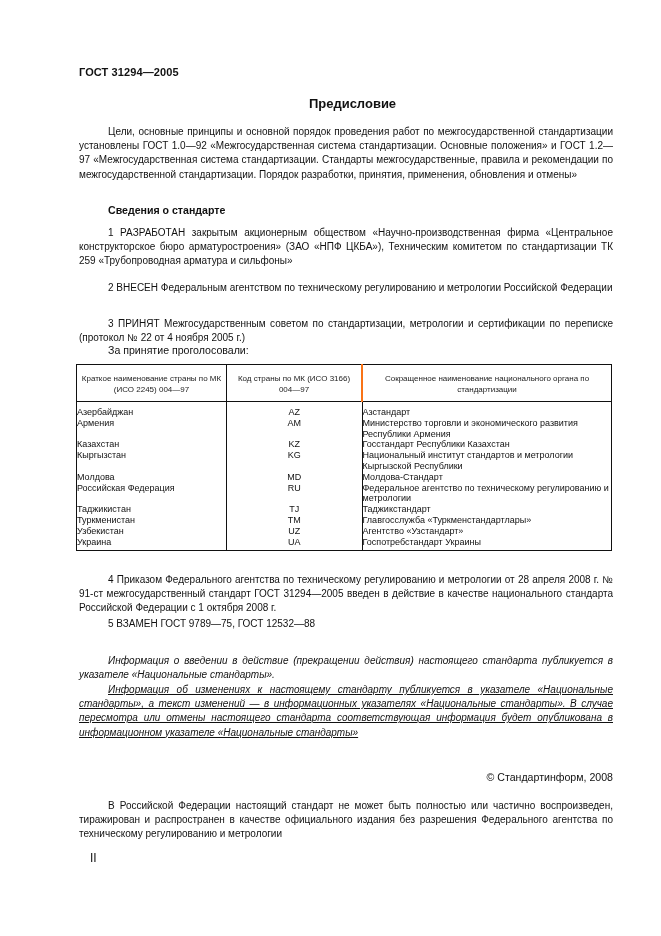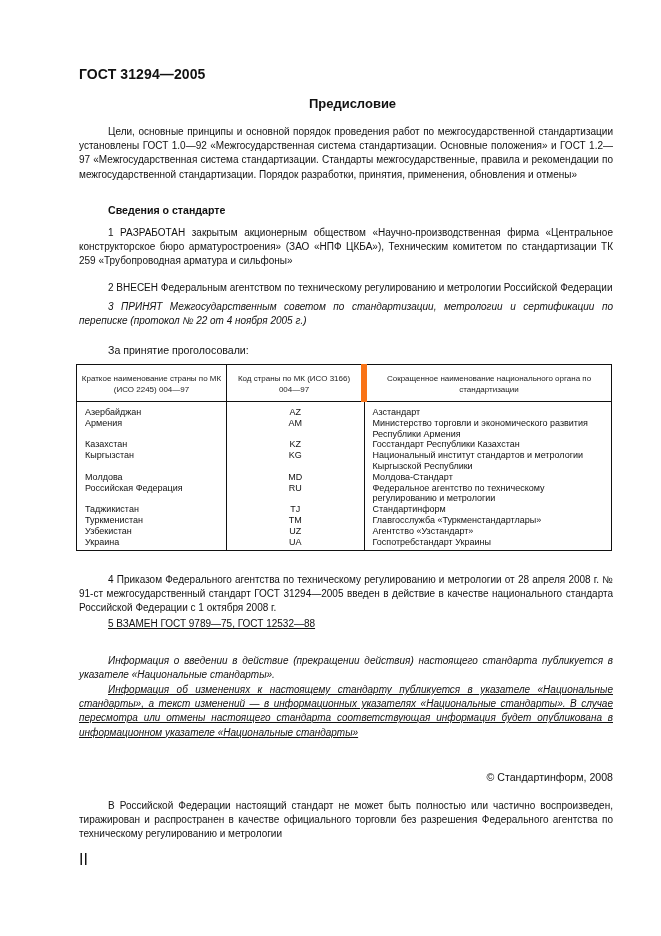--- a/index.html
+++ b/index.html
@@ -12,21 +12,21 @@
       height: 936px;
       position: relative;
       overflow: hidden;
       font-family: "Liberation Sans", sans-serif;
       color: #111111;
     }
     .page-header {
       position: absolute;
       left: 79px;
       top: 66px;
-      font-size: 14px;
+      font-size: 11px;
       font-weight: bold;
       letter-spacing: 0.1px;
     }
     .title {
       position: absolute;
       left: 0;
       width: 661px;
       top: 96px;
       text-align: center;
       font-size: 13px;
@@ -71,58 +71,58 @@
       font-weight: normal;
       font-size: 8px;
       line-height: 11px;
       padding: 8px 4px 6px 4px;
       text-align: center;
       border-bottom: 1.3px solid #111;
       vertical-align: middle;
       color: #222;
     }
     table.members th.c1 { width: 141px; border-right: 1px solid #111; }
-    table.members th.c2 { width: 126px; border-right: 6px solid #f97316; }
+    table.members th.c2 { width: 126px; border-right: 2px solid #f97316; }
     table.members td {
-      padding: 0 8px;
+      padding: 0 0;
       line-height: 10.8px;
       vertical-align: top;
     }
     table.members td.c1 { border-right: 1px solid #111; }
     table.members td.c2 { border-right: 1px solid #111; text-align: center; }
     table.members tr.first td { padding-top: 5px; }
     table.members tr.last td { padding-bottom: 3px; }
     .copyright {
       position: absolute;
       right: 48px;
       top: 771px;
       font-size: 10.6px;
     }
     .page-number {
       position: absolute;
-      left: 79px;
+      left: 90px;
       top: 851px;
-      font-size: 16px;
+      font-size: 12px;
     }
   </style>
 </head>
 <body>
 
 <div class="page-header">ГОСТ 31294—2005</div>
 
 <div class="title">Предисловие</div>
 
 <p class="para" style="top:125px;">Цели, основные принципы и основной порядок проведения работ по межгосударственной стандартизации установлены ГОСТ 1.0—92 «Межгосударственная система стандартизации. Основные положения» и ГОСТ 1.2—97 «Межгосударственная система стандартизации. Стандарты межгосударственные, правила и рекомендации по межгосударственной стандартизации. Порядок разработки, принятия, применения, обновления и отмены»</p>
 
 <div class="bold-heading">Сведения о стандарте</div>
 
 <p class="para" style="top:226px;">1 РАЗРАБОТАН закрытым акционерным обществом «Научно-производственная фирма «Центральное конструкторское бюро арматуростроения» (ЗАО «НПФ ЦКБА»), Техническим комитетом по стандартизации ТК 259 «Трубопроводная арматура и сильфоны»</p>
 <p class="para" style="top:281px;">2 ВНЕСЕН Федеральным агентством по техническому регулированию и метрологии Российской Федерации</p>
 
-<p class="para" style="top:300px;font-style:italic;">3 ПРИНЯТ Межгосударственным советом по стандартизации, метрологии и сертификации по переписке (протокол № 22 от 4 ноября 2005 г.)</p>
+<p class="para" style="top:317px;">3 ПРИНЯТ Межгосударственным советом по стандартизации, метрологии и сертификации по переписке (протокол № 22 от 4 ноября 2005 г.)</p>
 
 <div class="vote-label">За принятие проголосовали:</div>
 
 <table class="members">
   <thead>
     <tr>
       <th class="c1">Краткое наименование страны по МК (ИСО 2245) 004—97</th>
       <th class="c2">Код страны по МК (ИСО 3166) 004—97</th>
       <th class="c3">Сокращенное наименование национального органа по стандартизации</th>
     </tr>
@@ -154,43 +154,43 @@
       <td class="c3">Молдова-Стандарт</td>
     </tr>
     <tr>
       <td class="c1">Российская Федерация</td>
       <td class="c2">RU</td>
       <td class="c3">Федеральное агентство по техническому регулированию и метрологии</td>
     </tr>
     <tr>
       <td class="c1">Таджикистан</td>
       <td class="c2">TJ</td>
-      <td class="c3">Стандартинформ</td>
+      <td class="c3">Таджикстандарт</td>
     </tr>
     <tr>
       <td class="c1">Туркменистан</td>
       <td class="c2">TM</td>
       <td class="c3">Главгосслужба «Туркменстандартлары»</td>
     </tr>
     <tr>
       <td class="c1">Узбекистан</td>
       <td class="c2">UZ</td>
       <td class="c3">Агентство «Узстандарт»</td>
     </tr>
     <tr class="last">
       <td class="c1">Украина</td>
       <td class="c2">UA</td>
       <td class="c3">Госпотребстандарт Украины</td>
     </tr>
   </tbody>
 </table>
 
 <p class="para" style="top:573px;">4 Приказом Федерального агентства по техническому регулированию и метрологии от 28 апреля 2008 г. № 91-ст межгосударственный стандарт ГОСТ 31294—2005 введен в действие в качестве национального стандарта Российской Федерации с 1 октября 2008 г.</p>
-<p class="para" style="top:617px;text-decoration:underline;">5 ВЗАМЕН ГОСТ 9789—75, ГОСТ 12532—88</p>
+<p class="para" style="top:617px;">5 ВЗАМЕН ГОСТ 9789—75, ГОСТ 12532—88</p>
 
 <p class="para italic" style="top:654px;">Информация о введении в действие (прекращении действия) настоящего стандарта публикуется в указателе «Национальные стандарты».</p>
 <p class="para italic" style="top:683px;text-decoration:underline;">Информация об изменениях к настоящему стандарту публикуется в указателе «Национальные стандарты», а текст изменений — в информационных указателях «Национальные стандарты». В случае пересмотра или отмены настоящего стандарта соответствующая информация будет опубликована в информационном указателе «Национальные стандарты»</p>
 
 <div class="copyright">© Стандартинформ, 2008</div>
 
-<p class="para" style="top:799px;">В Российской Федерации настоящий стандарт не может быть полностью или частично воспроизведен, тиражирован и распространен в качестве официального торговли без разрешения Федерального агентства по техническому регулированию и метрологии</p>
+<p class="para" style="top:799px;">В Российской Федерации настоящий стандарт не может быть полностью или частично воспроизведен, тиражирован и распространен в качестве официального издания без разрешения Федерального агентства по техническому регулированию и метрологии</p>
 
 <div class="page-number">II</div>
 
 </body></html>

